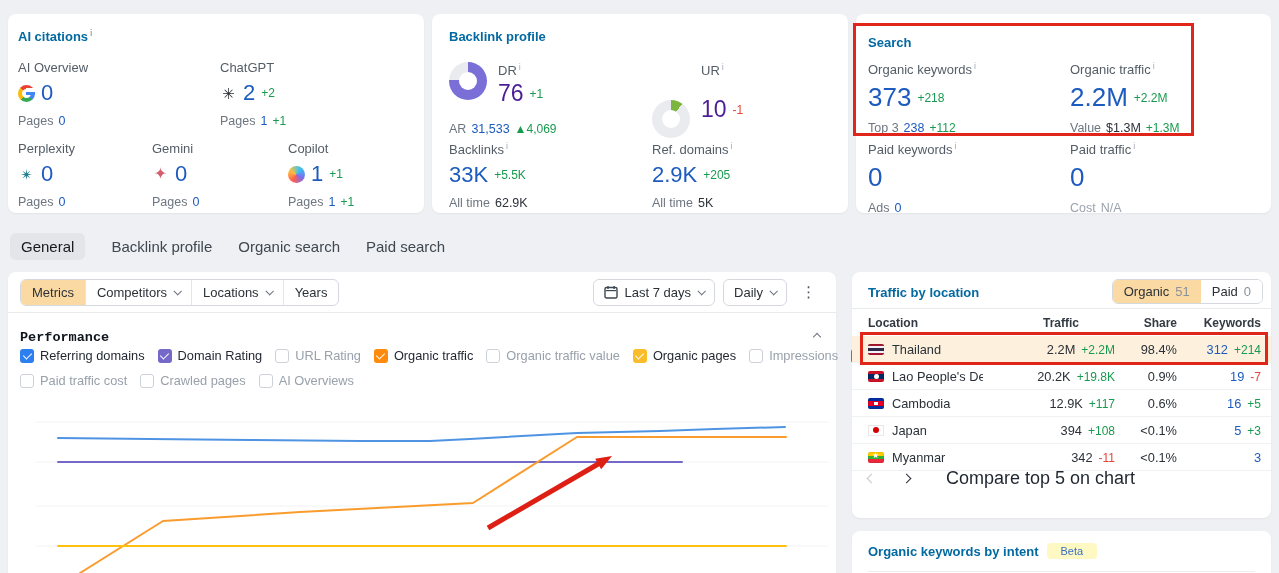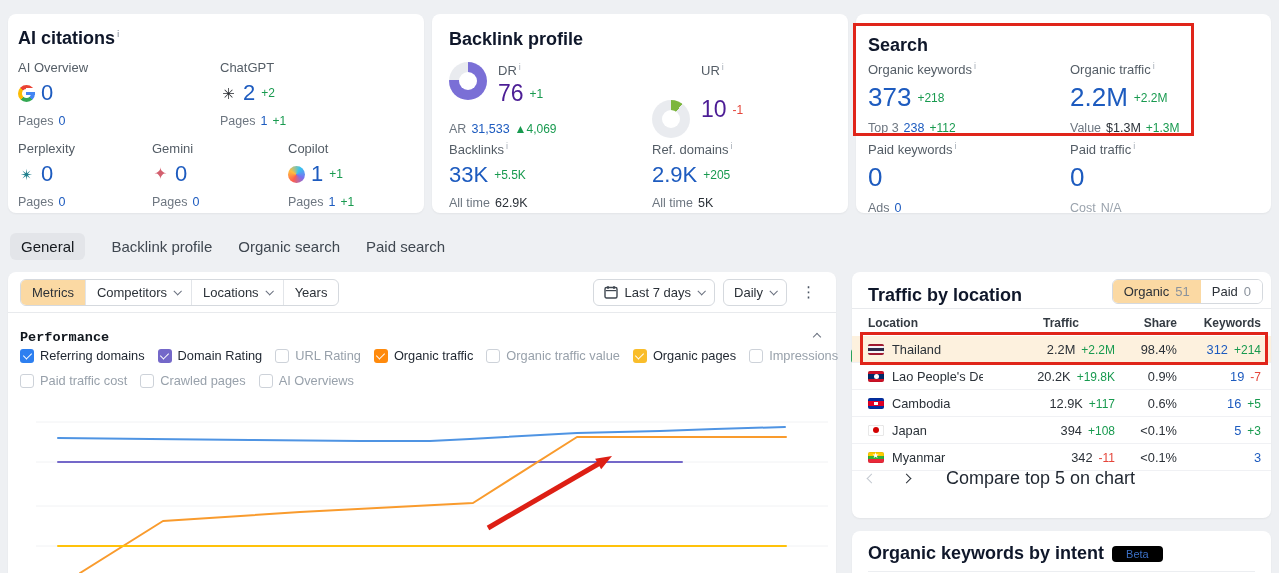--- a/index.html
+++ b/index.html
@@ -7,21 +7,21 @@
   .page { position:relative; width:1279px; height:573px; background:#eef0f3; overflow:hidden; }
 
   .card { position:absolute; background:#fff; border-radius:8px; box-shadow:0 1px 2px rgba(0,0,0,.05); }
   #card-ai       { left:8px;   top:14px;  width:416px; height:199px; }
   #card-backlink { left:432px; top:14px;  width:416px; height:199px; }
   #card-search   { left:856px; top:14px;  width:415px; height:199px; }
   #card-chart    { left:8px;   top:272px; width:828px; height:301px; border-radius:8px 8px 0 0; }
   #card-traffic  { left:852px; top:272px; width:419px; height:246px; }
   #card-intent   { left:852px; top:531px; width:419px; height:60px;  border-radius:8px 8px 0 0; }
 
-  .card-title { font-size:18px; font-weight:bold; color:#0f172a; }
+  .card-title { font-size:13px; font-weight:bold; color:#0369a1; }
   .info { display:inline-block; }
   .info::after { content:"i"; font-size:9px; color:#a6adb6; vertical-align:super; margin-left:2px; }
 
   .stat-label { font-size:13px; color:#545d66; }
   .stat-value { display:flex; align-items:center; gap:6px; margin-top:5px; }
   .big  { font-size:22px; }
   .big26{ font-size:26px; }
   .big23{ font-size:23px; }
   .blue-num { color:#1d5bbf; }
   .dark-num { color:#4c1d95; }
@@ -108,21 +108,21 @@
   .flag-kh::after { content:""; position:absolute; left:6px; top:4px; width:4px; height:3px; background:#fff; }
   .flag-jp { background:#fff; box-shadow:inset 0 0 0 0.5px rgba(0,0,0,.18); }
   .flag-jp::after { content:""; position:absolute; left:5px; top:2.5px; width:6px; height:6px; background:#d30000; border-radius:50%; }
   .flag-mm { background:linear-gradient(#fecb00 0 33%,#34b233 33% 66%,#ea2839 66%); }
   .flag-mm::after { content:"★"; position:absolute; left:4px; top:-1px; font-size:8px; color:#fff; }
 
   .pager { position:absolute; left:16px; top:196px; display:flex; align-items:center; gap:28px; font-size:18px; color:#1f2630; }
   .pager .chev { width:7px; height:7px; border-color:#2b3138; }
   .pager .chev.disabled { border-color:#c3c9d0; }
 
-  .beta { background:#000000; color:#3b6fc4; font-size:11px; padding:2px 14px; border-radius:4px; margin-left:8px;text-align:center; }
+  .beta { background:#fef9c3; color:#3b6fc4; font-size:11px; padding:2px 14px; border-radius:4px; margin-left:8px;text-align:center; }
   .intent-divider { position:absolute; left:16px; right:16px; top:40px; border-top:1px solid #eceef1; }
 
   
   #chart-svg { position:absolute; left:0; top:0; z-index:5; pointer-events:none; }
   .hl-box { position:absolute; border:3px solid #e0251a; z-index:6; pointer-events:none; }
   #hl-search { left:853px; top:23px; width:341px; height:113px; }
   #hl-row { left:860px; top:332px; width:408px; height:33px; }
 
   .cal-icon { display:inline-flex; }
 </style>

